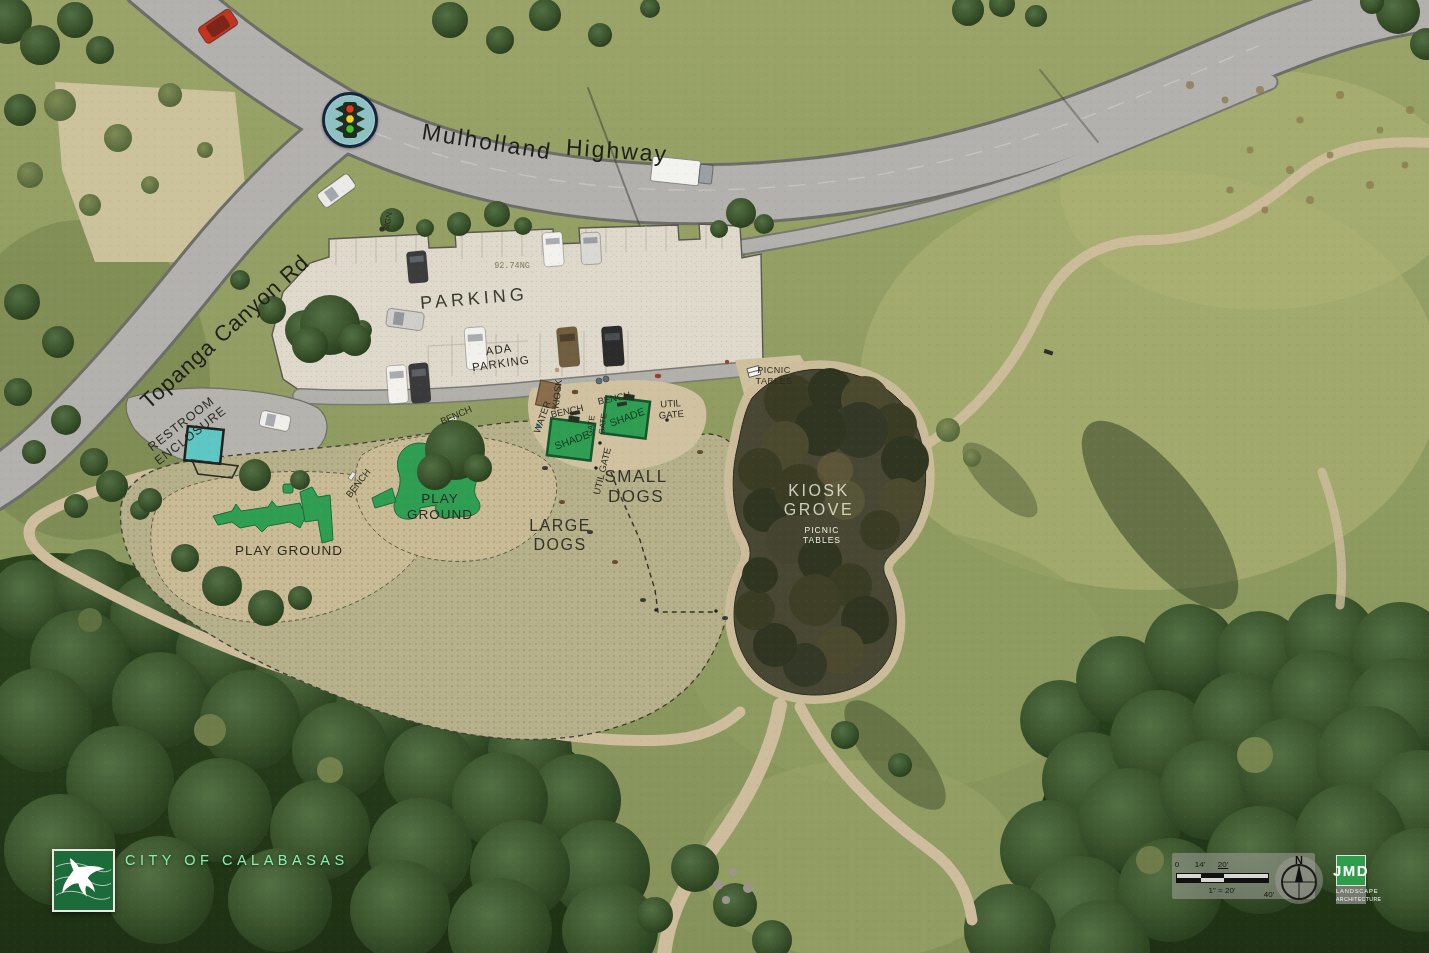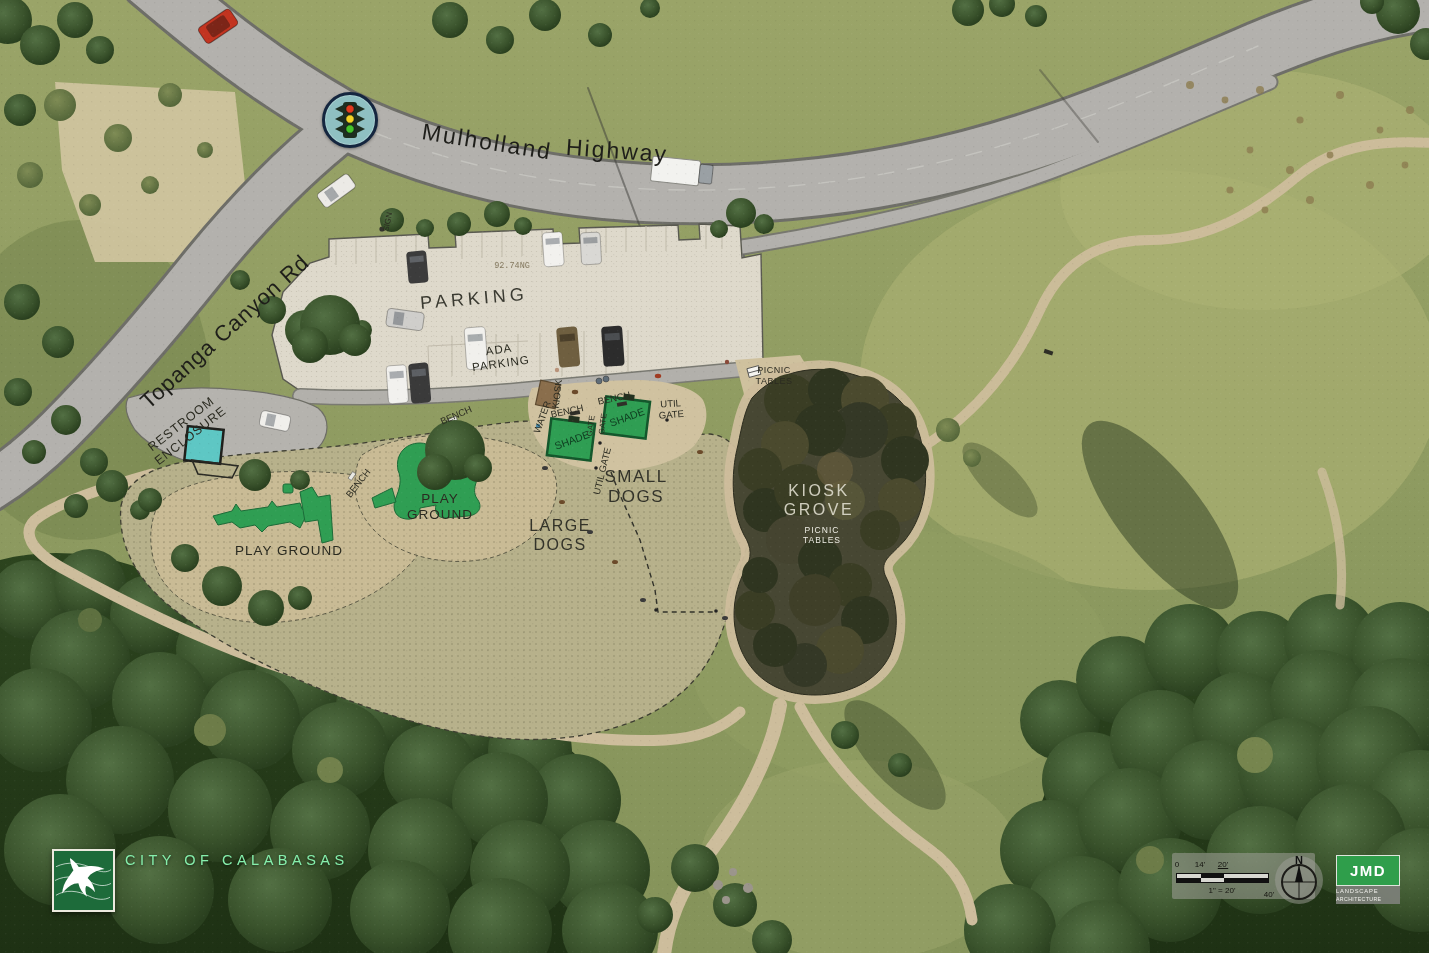--- a/index.html
+++ b/index.html
@@ -29,21 +29,21 @@
   
   #scale-band{position:absolute;left:1172px;top:853px;width:143px;height:46px;
               background:rgba(160,160,153,.55);border-radius:2px;}
   .tick{position:absolute;top:7px;font-size:8px;color:#14140f;transform:translateX(-50%);}
   #bar{position:absolute;left:4px;top:20px;width:93px;height:10px;border:1px solid #101010;box-sizing:border-box;}
   #bar div{position:absolute;}
   #ratio{position:absolute;left:50px;top:33px;font-size:8px;color:#14140f;transform:translateX(-50%);white-space:nowrap;}
   #compass{position:absolute;left:1275px;top:856px;width:48px;height:48px;border-radius:50%;
            background:rgba(160,160,153,.5);}
   #north-lbl{position:absolute;left:50%;top:-2px;transform:translateX(-50%);font-size:11px;font-weight:bold;color:#101010;}
-  #jmd{position:absolute;left:1336px;top:855px;width:64px;}
+  #jmd{position:absolute;left:1336px;top:855px;width:30px;}
   #jmd-green{height:31px;background:#2f9e4b;border:1.5px solid #dfe5dc;box-sizing:border-box;
              display:flex;align-items:center;justify-content:center;
              font-size:15px;font-weight:bold;letter-spacing:1.5px;color:#ffffff;}
   #jmd-gray{height:18px;background:rgba(125,128,122,.92);color:#f1f1ec;padding-top:2px;box-sizing:border-box;}
   #jmd-l1{font-size:5.8px;letter-spacing:.8px;line-height:1.3;}
   #jmd-l2{font-size:5.2px;letter-spacing:.4px;line-height:1.2;}
 </style>
 </head>
 <body>
 

